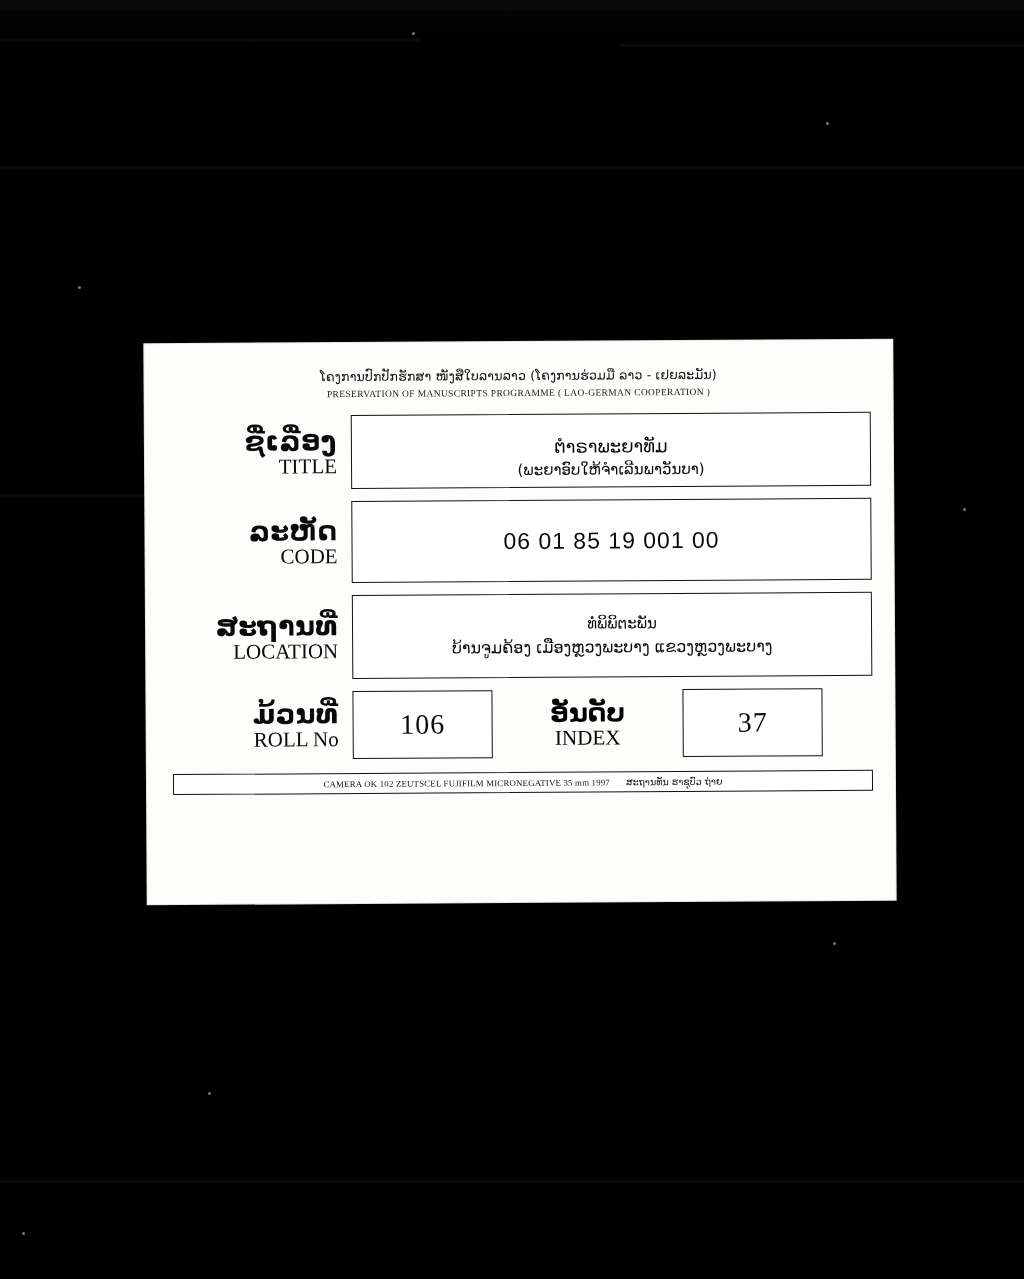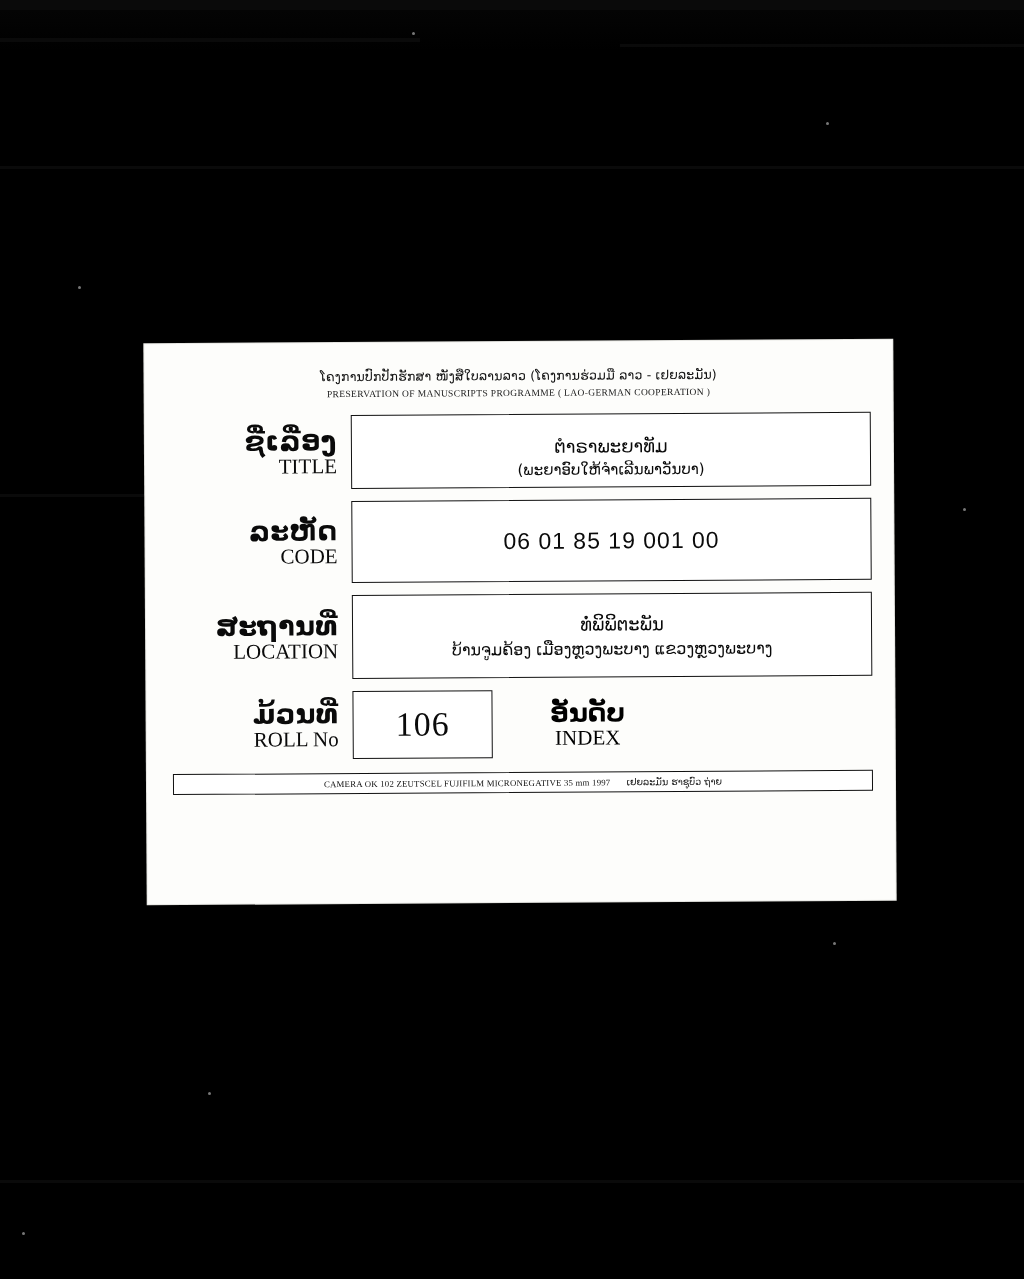--- a/index.html
+++ b/index.html
@@ -117,37 +117,37 @@
   .title-main { font-size: 18px; margin-top: 12px; }
   .title-sub  { font-size: 15px; margin-top: 4px; }
 
   .code-text {
     font-size: 23px;
     letter-spacing: 1px;
     font-family: "Liberation Sans", sans-serif;
     color: #0a0a0a;
   }
 
-  .loc-main { font-size: 18px; margin-left: 20px; }
+  .loc-main { font-size: 15px; margin-left: 20px; }
   .loc-sub  { font-size: 16px; margin-top: 5px; }
 
   
   .row.rollrow { align-items: center; margin-top: 6px; }
   .label.rolllabel { width: 168px; }
   .numbox {
     border: 1.6px solid #111;
     width: 138px;
     height: 66px;
     display: flex;
     align-items: center;
     justify-content: center;
     background: #fff;
   }
   .numbox .num {
-    font-size: 34px;
+    font-size: 28px;
     font-family: "Liberation Serif", serif;
     color: #0a0a0a;
     letter-spacing: 1px;
   }
   .index-label {
     width: 190px;
     text-align: center;
     line-height: 1.0;
   }
   .index-label .lao { font-size: 26px; font-weight: bold; display: block; font-family: "DejaVu Sans", sans-serif; }
@@ -241,22 +241,25 @@
         <span class="lao">ມ້ວນທີ່</span>
         <span class="en">ROLL No</span>
       </div>
       <div class="numbox">
         <span class="num">106</span>
       </div>
       <div class="index-label">
         <span class="lao">ອັນດັບ</span>
         <span class="en">INDEX</span>
       </div>
+      <div class="numbox">
+        <span class="num">37</span>
+      </div>
     </div>
 
   </div>
 
   <div class="footer">
     <span class="f-en">CAMERA OK 102 ZEUTSCEL FUJIFILM MICRONEGATIVE 35 mm 1997</span>
-    <span class="f-lao">ເຢຍລະມັນ ຮາຊຸບົວ ຖ່າຍ</span>
+    <span class="f-lao">ສະຖານທັນ ຮາຊຸບົວ ຖ່າຍ</span>
   </div>
 
 </div>
 
 </body></html>

